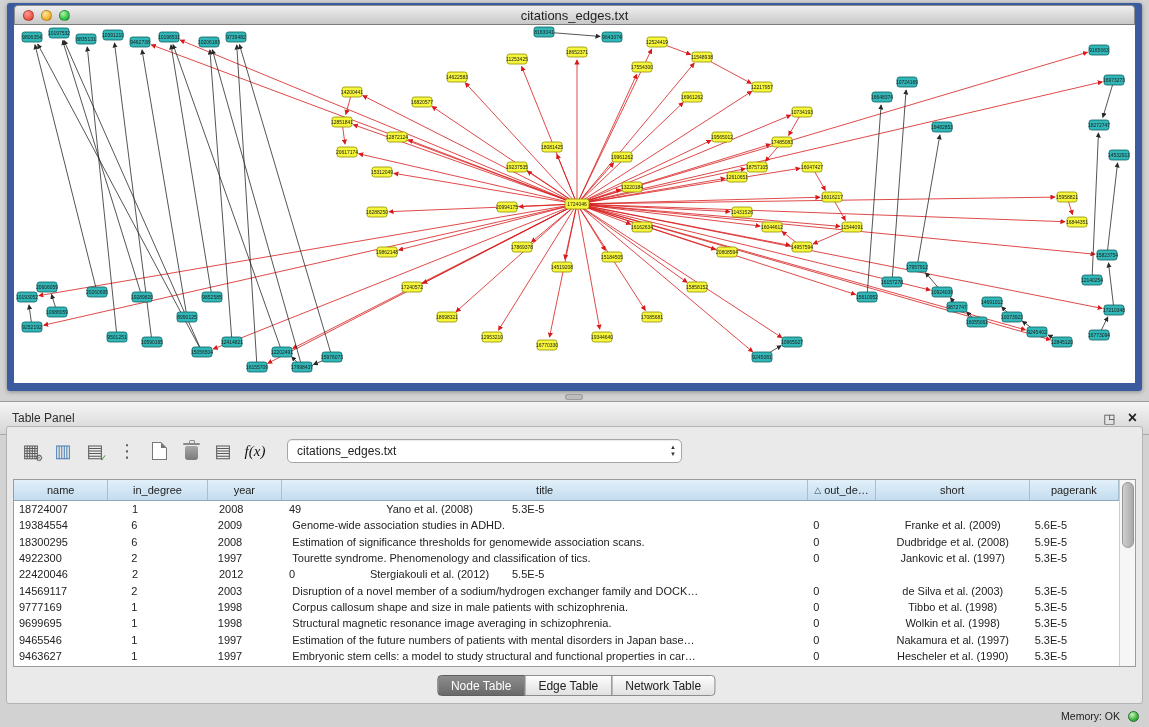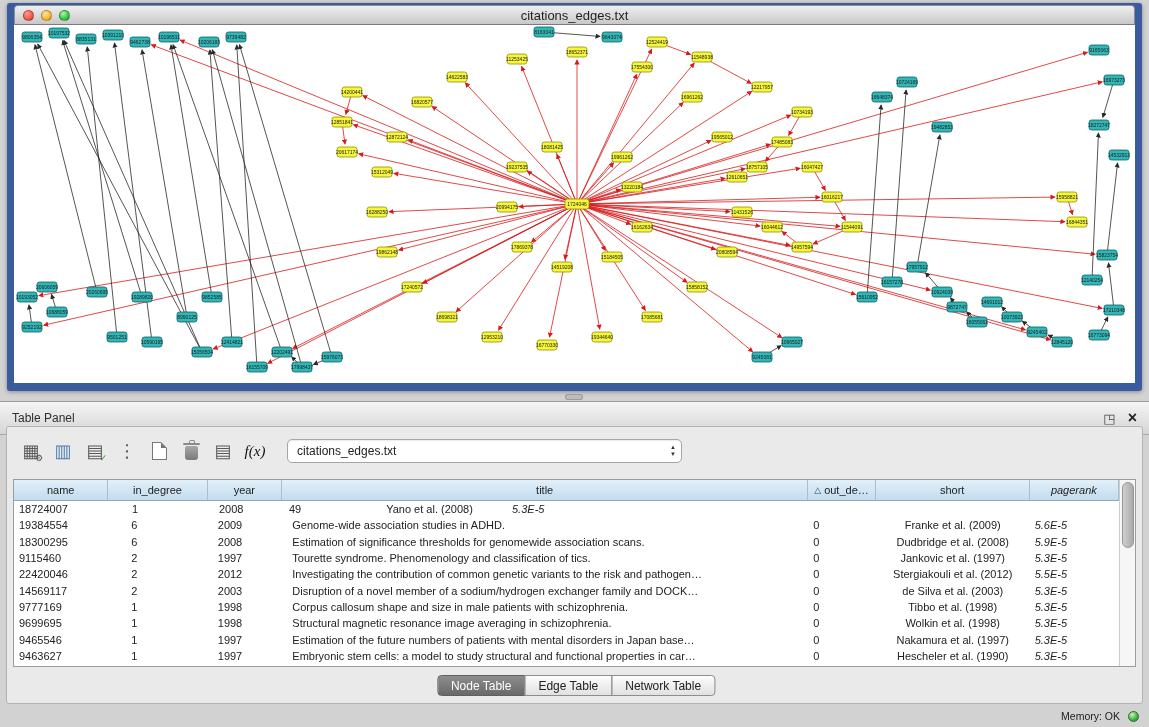--- a/index.html
+++ b/index.html
@@ -76,21 +76,21 @@
   .grid{flex:1;overflow:hidden;display:flex;flex-direction:column;}
   .header-row{display:flex;height:20px;flex:0 0 20px;
     background:linear-gradient(#e2f0fa,#c3dcee);border-bottom:1px solid #8fa8ba;
     font-size:11px;color:#1d1d1d;}
   .hcell{border-right:1px solid #a8bfce;display:flex;align-items:center;justify-content:center;
     box-sizing:border-box;white-space:nowrap;overflow:hidden;gap:3px;}
   .hcell .sort{font-size:9px;color:#35506b;}
   .row{display:flex;height:16.3px;flex:0 0 16.3px;font-size:11px;align-items:center;background:#fff;}
   .cell{padding:0 5px;white-space:nowrap;overflow:hidden;box-sizing:border-box;}
   .c0{width:95px;} .c1{width:100px;} .c2{width:75px;} .c3{width:530px;}
-  .c4{width:68px;} .c5{width:155px;} .c6{width:90px;font-style:italic;}
+  .c4{width:68px;} .c5{width:155px;} .c6{width:90px;}
   .cell.c1{padding-left:23px;} .cell.c2{padding-left:10px;} .cell.c3{padding-left:10px;}
   .cell.c5{text-align:center;}
   .vscroll{width:15px;flex:0 0 15px;background:#f6f6f6;border-left:1px solid #ccc;position:relative;}
   .thumb{position:absolute;top:2px;left:2px;width:10px;height:64px;
     background:linear-gradient(90deg,#cfcfcf,#a9a9a9);border:1px solid #979797;border-radius:6px;}
   
   .tabs{position:absolute;bottom:7px;left:50%;transform:translateX(-50%);display:flex;}
   .tab{height:21px;padding:0 13px;font-size:12px;display:flex;align-items:center;
     border:1px solid #8d8d8d;background:linear-gradient(#fdfdfd,#e1e1e1);color:#222;margin-left:-1px;box-sizing:border-box;}
   .tab:first-child{border-radius:4px 0 0 4px;margin-left:3px;}
@@ -705,33 +705,32 @@
           <div class="row">
             <div class="cell c0">18300295</div>
             <div class="cell c1">6</div>
             <div class="cell c2">2008</div>
             <div class="cell c3">Estimation of significance thresholds for genomewide association scans.</div>
             <div class="cell c4">0</div>
             <div class="cell c5">Dudbridge et al. (2008)</div>
             <div class="cell c6">5.9E-5</div>
           </div>
           <div class="row">
-            <div class="cell c0">9115460</div>
+            <div class="cell c0">4922300</div>
             <div class="cell c1">2</div>
             <div class="cell c2">1997</div>
             <div class="cell c3">Tourette syndrome. Phenomenology and classification of tics.</div>
             <div class="cell c4">0</div>
             <div class="cell c5">Jankovic et al. (1997)</div>
             <div class="cell c6">5.3E-5</div>
           </div>
           <div class="row">
             <div class="cell c0">22420046</div>
             <div class="cell c1">2</div>
             <div class="cell c2">2012</div>
-            <div class="cell c3">Investigating the contribution of common genetic variants to the risk and pathogen…</div>
             <div class="cell c4">0</div>
             <div class="cell c5">Stergiakouli et al. (2012)</div>
             <div class="cell c6">5.5E-5</div>
           </div>
           <div class="row">
             <div class="cell c0">14569117</div>
             <div class="cell c1">2</div>
             <div class="cell c2">2003</div>
             <div class="cell c3">Disruption of a novel member of a sodium/hydrogen exchanger family and DOCK…</div>
             <div class="cell c4">0</div>

